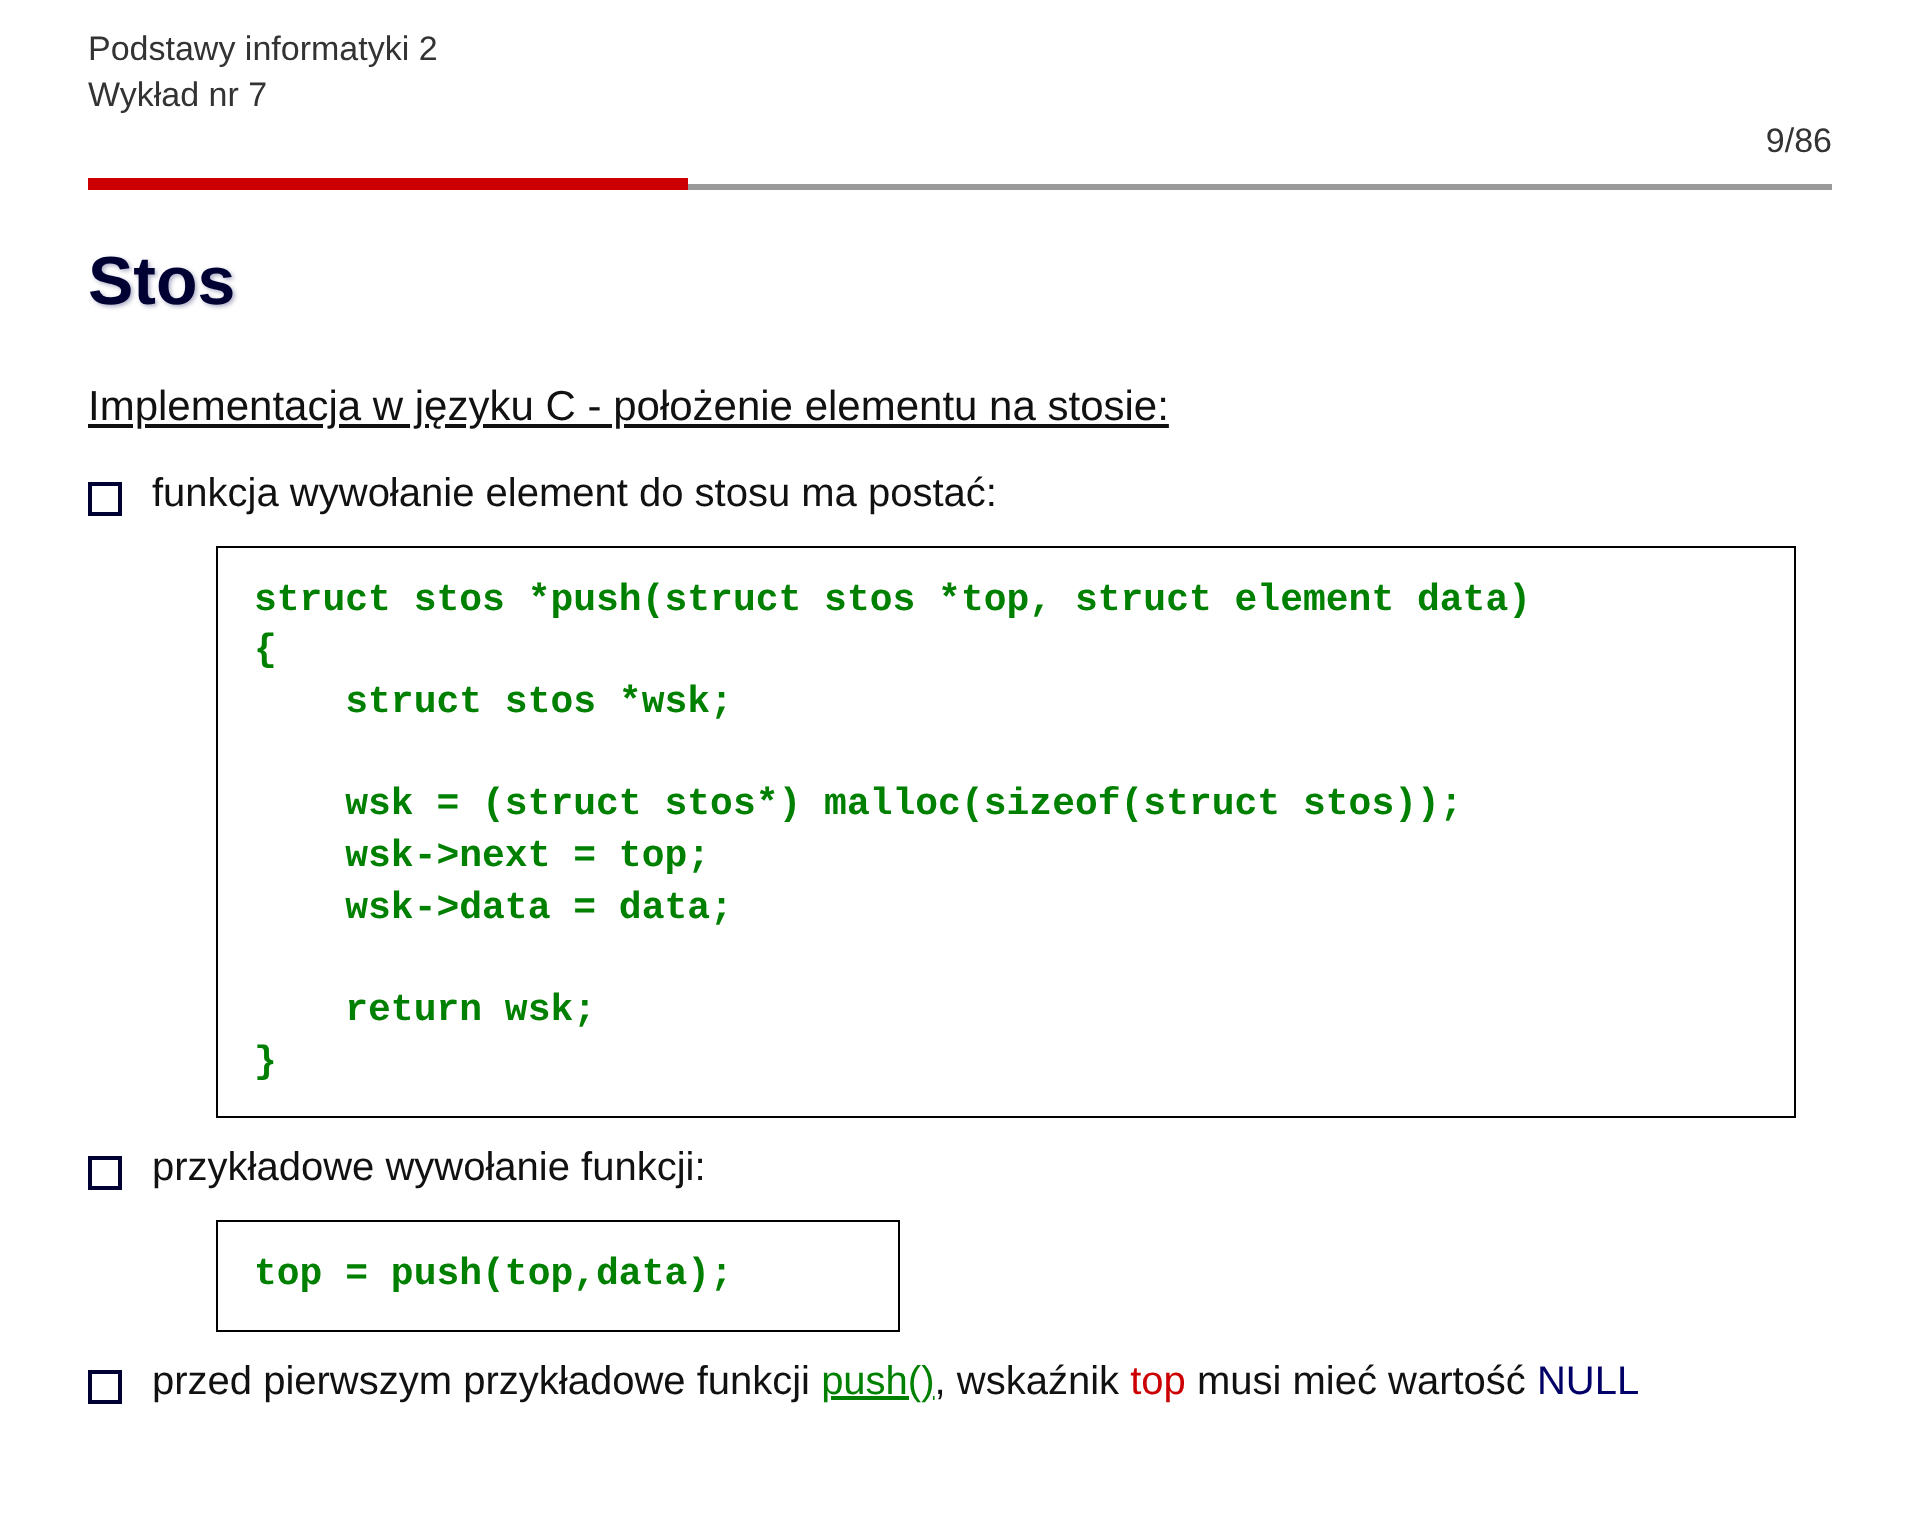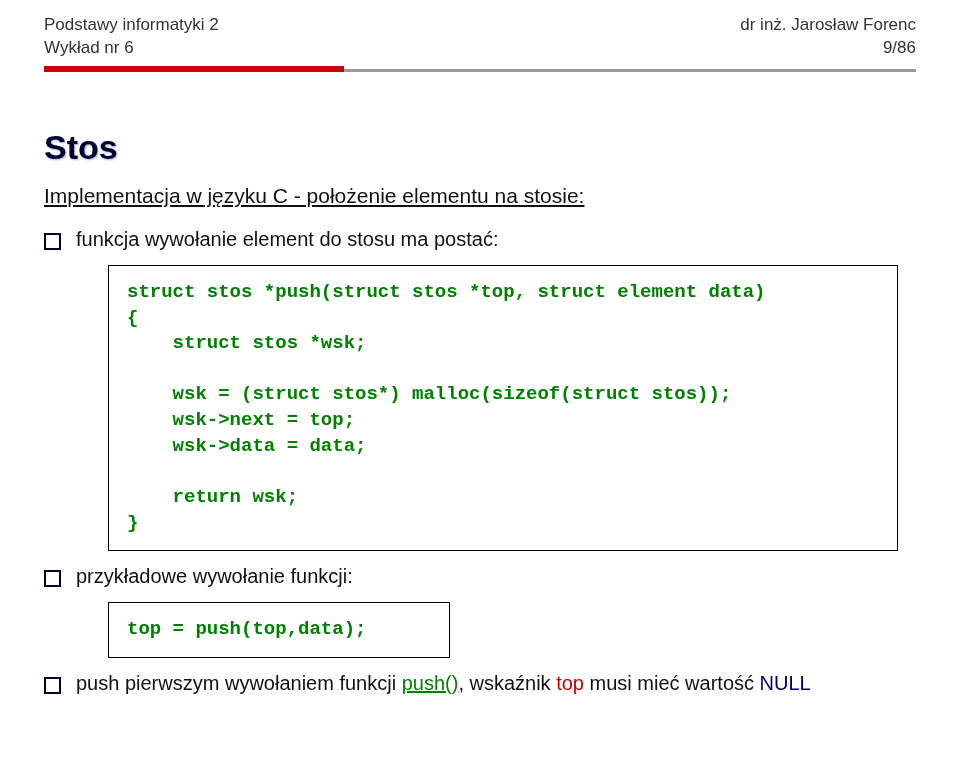--- a/index.html
+++ b/index.html
@@ -1,15 +1,15 @@
 <!DOCTYPE html>
 <html><head>
 <meta charset="utf-8">
 <style>
-  * { box-sizing: border-box; margin: 0; padding: 0; }
+  * { box-sizing: border-box; margin: 0; padding: 0; flex-direction: column; }
   body {
     width: 960px;
     height: 768px;
     background: #fff;
     font-family: Verdana, Geneva, sans-serif;
     color: #000;
     position: relative;
     overflow: hidden;
   }
   .header {
@@ -40,28 +40,28 @@
     position: absolute;
     left: 0; bottom: 0;
     width: 300px;
     height: 6px;
     background: #cc0000;
   }
   .content {
     padding: 0 44px;
   }
   h1.title {
-    margin-top: 56px;
+    margin-top: 27px;
     font-size: 34px;
     font-weight: bold;
     color: #000033;
     text-shadow: 1px 1px 2px rgba(120,120,160,0.6);
   }
   .subtitle {
-    margin-top: 17px;
+    margin-top: 31px;
     font-size: 21px;
     text-decoration: underline;
     color: #111;
   }
   ul.bullets {
     list-style: none;
     margin-top: 20px;
   }
   ul.bullets > li {
     position: relative;
@@ -99,24 +99,23 @@
   .c-green { color: #008000; text-decoration: underline; }
   .c-navy  { color: #000066; }
   .c-red   { color: #cc0000; margin-top: 40px; }
 </style>
 </head>
 <body>
 
 <div class="header">
   <div class="left">
     <div>Podstawy informatyki 2</div>
-    <div>Wykład nr 6</div>
+    <div>Wykład nr 7</div>
   </div>
   <div class="right">
-    <div>dr inż. Jarosław Forenc</div>
     <div>9/86</div>
   </div>
 </div>
 
 <div class="rule-wrap">
   <div class="rule">
     <div class="rule-gray"></div>
     <div class="rule-red"></div>
   </div>
 </div>
@@ -144,16 +143,16 @@
     </li>
 
     <li>
       <span>przykładowe wywołanie funkcji:</span>
       <div class="codebox small">
         <pre class="code">top = push(top,data);</pre>
       </div>
     </li>
 
     <li class="last-line">
-      <span>push pierwszym wywołaniem funkcji </span><span class="c-green">push()</span><span>, wskaźnik </span><span class="c-red">top</span><span> musi mieć wartość </span><span class="c-navy">NULL</span>
+      <span>przed pierwszym przykładowe funkcji </span><span class="c-green">push()</span><span>, wskaźnik </span><span class="c-red">top</span><span> musi mieć wartość </span><span class="c-navy">NULL</span>
     </li>
   </ul>
 </div>
 
 </body></html>

